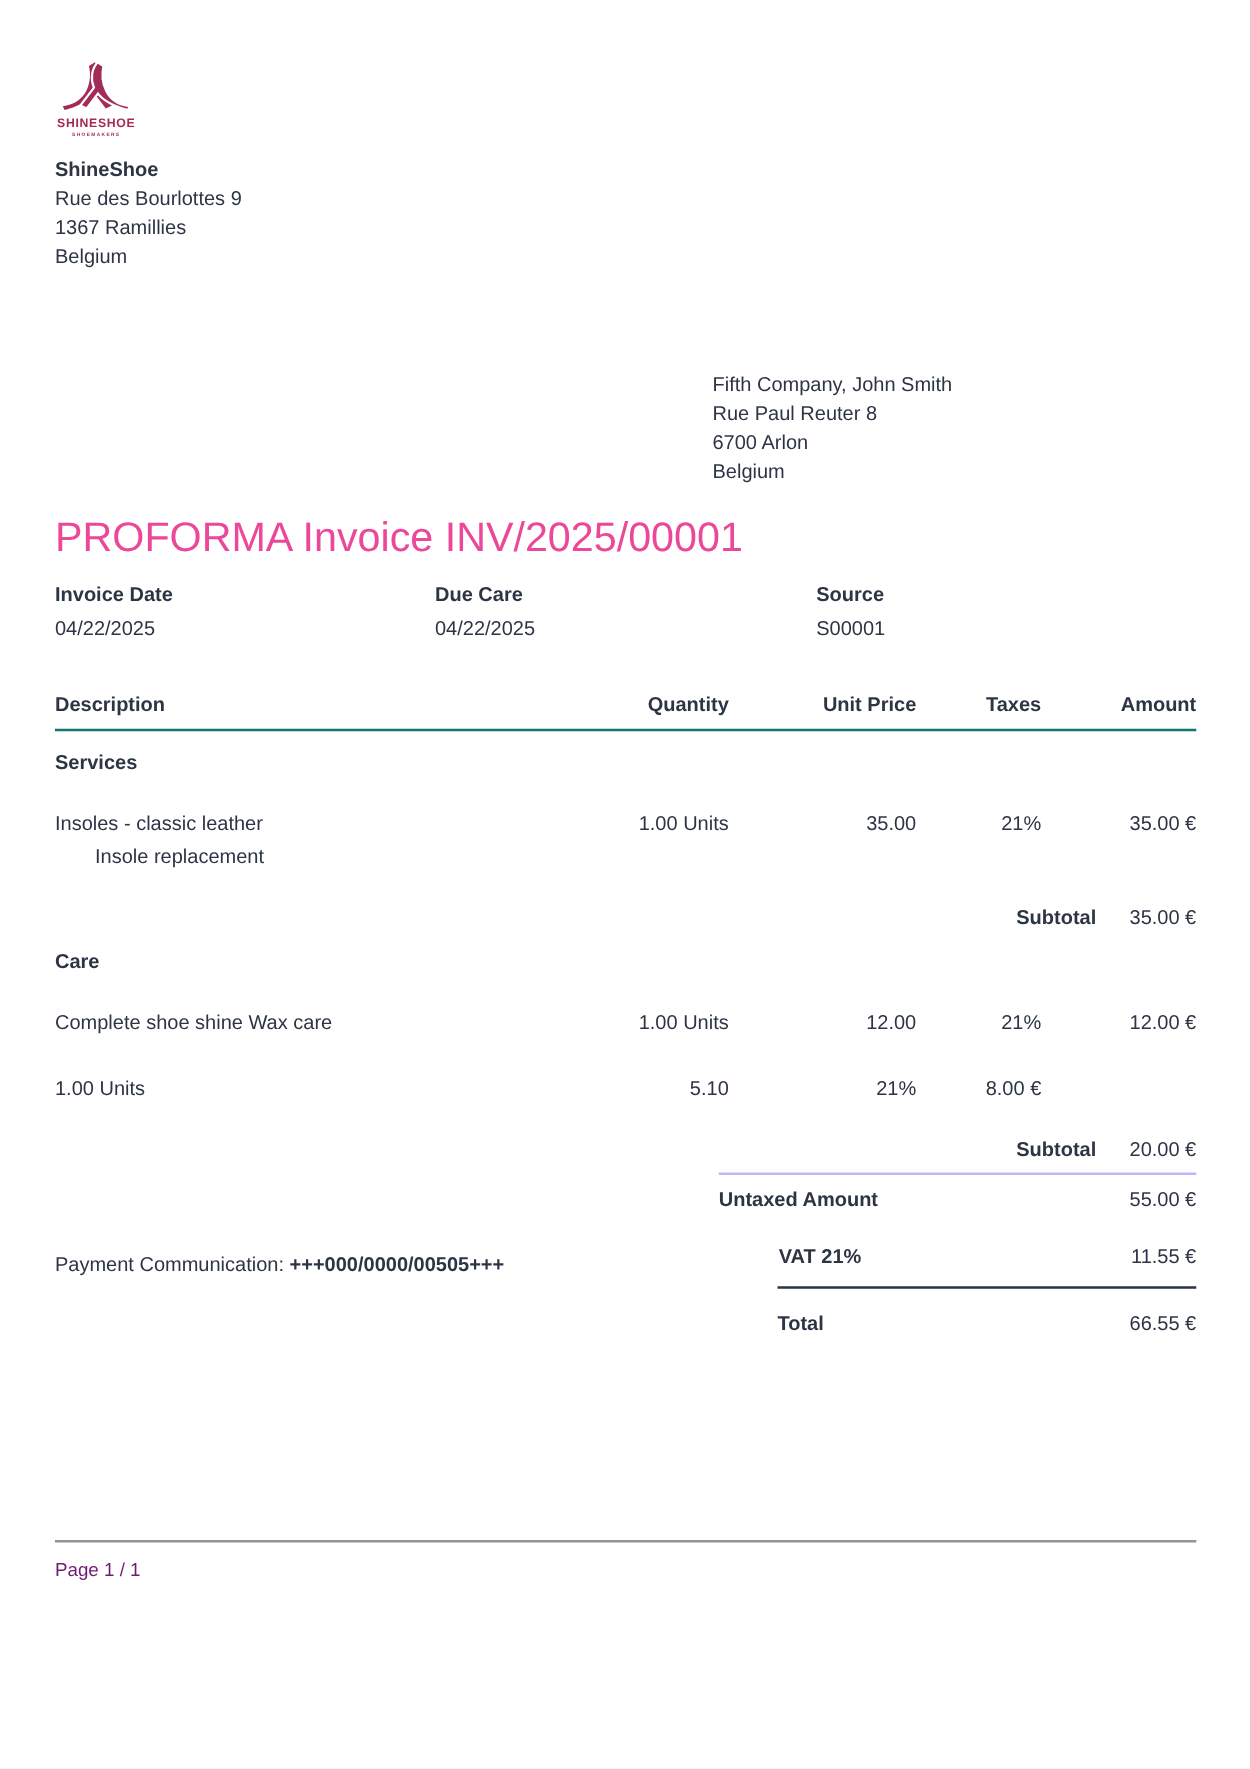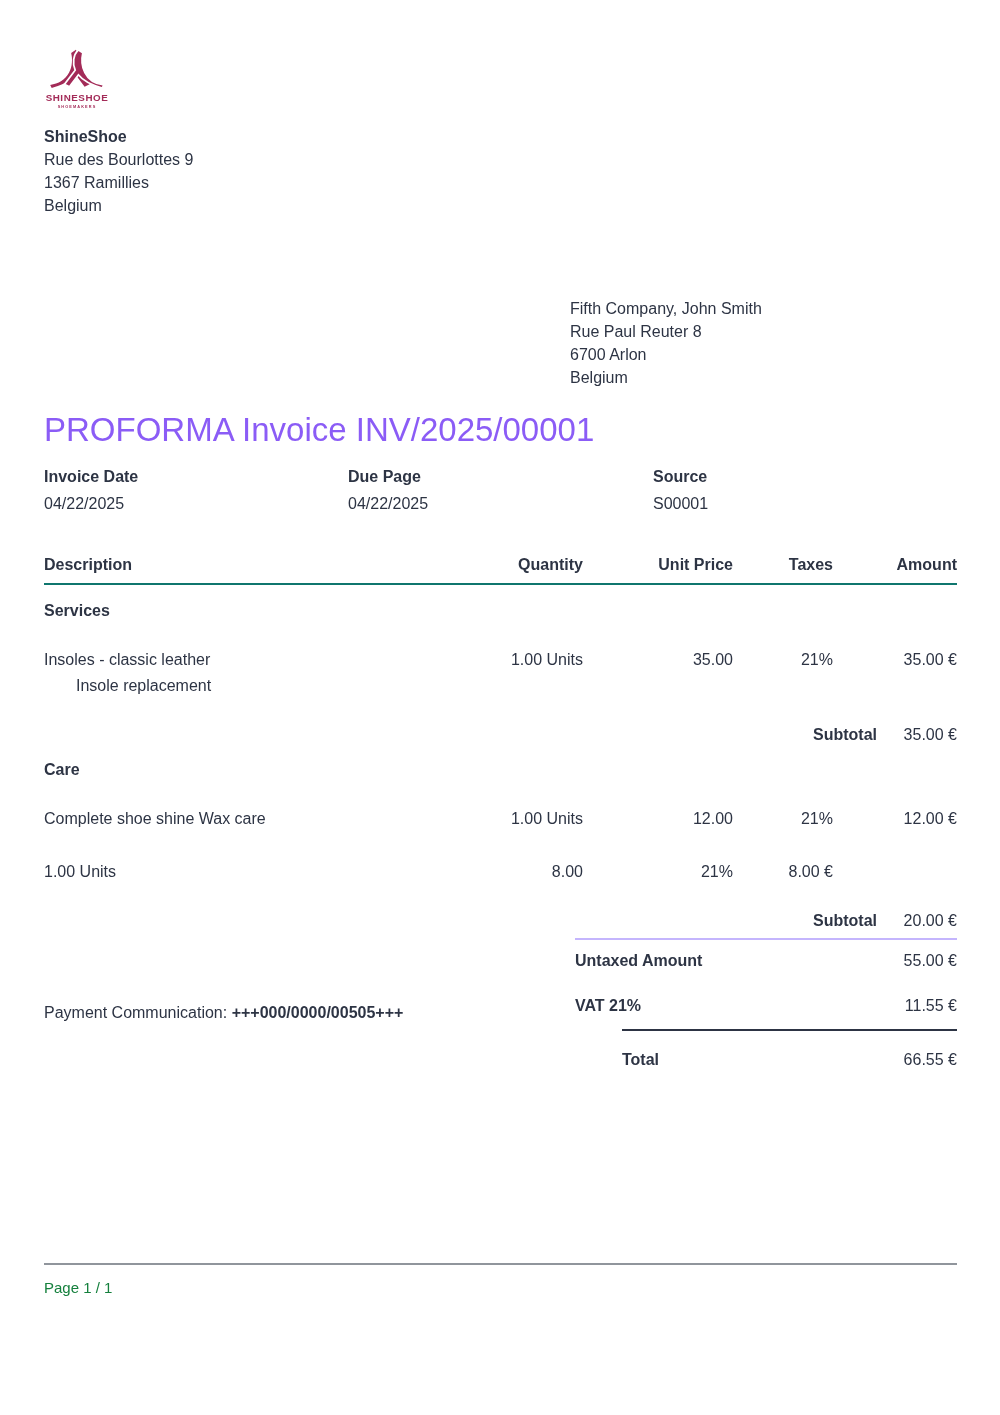--- a/index.html
+++ b/index.html
@@ -15,21 +15,21 @@
   }
   
   .logo { position:absolute; left:42px; top:42px; width:70px; height:70px; }
   .sender { position:absolute; left:44px; top:125px; line-height:23px; }
   .sender .name { font-weight:700; }
   
   .customer { position:absolute; left:570px; top:297px; line-height:23px; }
   
   .doc-title {
     position:absolute; left:44px; top:411px;
-    font-size:33px; font-weight:300; letter-spacing:0; color:#8b5cf6;
+    font-size:33px; font-weight:300; letter-spacing:0; color:#ec4899;
     margin:0; white-space:nowrap;
   }
   
   .meta {
     position:absolute; left:44px; top:468px; width:913px;
     display:grid; grid-template-columns:304px 305px auto;
   }
   .meta .label { font-weight:700; }
   .meta .value { margin-top:9px; }
   
@@ -47,31 +47,31 @@
     margin-top:27px;
     display:flex; justify-content:flex-end; align-items:baseline;
   }
   .subtotal-row .st-label { font-weight:700; }
   .subtotal-row .st-amount { min-width:80px; text-align:right; }
   
   .totals { position:absolute; left:575px; top:938px; width:382px; }
   .totals .trow { display:flex; justify-content:space-between; }
   .totals .trow .tlabel { font-weight:600; }
   .totals .t-untaxed { border-top:2px solid #c4b5fd; padding:12px 0 13px 0; }
-  .totals .t-vat { padding:14px 0 14px 0; }
+  .totals .t-vat { padding:14px 0 14px 0;margin-left:48px; }
   .totals .t-total { border-top:2px solid #2d3444; padding:20px 0;margin-left:47px; }
   .totals .t-total .tlabel { font-weight:700; }
   
   .payment { position:absolute; left:44px; top:1004px; }
   .payment .pc-value { font-weight:700; }
   
   .footer {
-    position:absolute; left:44px; top:1263px; width:913px;
+    position:absolute; left:44px; top:1232px; width:913px;
     border-top:2px solid #90959c;
-    color:#15803d;
+    color:#701a75;
     padding-top:14px;
     font-size:15px;
   }
 </style>
 </head>
 <body>
 
 <div class="page">
 
   <svg class="logo" viewBox="0 0 100 98" xmlns="http://www.w3.org/2000/svg" aria-hidden="true">
@@ -102,21 +102,21 @@
   </div>
 
   <h1 class="doc-title">PROFORMA Invoice INV/2025/00001</h1>
 
   <div class="meta">
     <div>
       <div class="label">Invoice Date</div>
       <div class="value">04/22/2025</div>
     </div>
     <div>
-      <div class="label">Due Page</div>
+      <div class="label">Due Care</div>
       <div class="value">04/22/2025</div>
     </div>
     <div>
       <div class="label">Source</div>
       <div class="value">S00001</div>
     </div>
   </div>
 
   <div class="items">
 
@@ -153,21 +153,21 @@
         <div>Complete shoe shine Wax care</div>
       </div>
       <div>1.00 Units</div>
       <div>12.00</div>
       <div>21%</div>
       <div>12.00 €</div>
     </div>
 
     <div class="grid-row product-row">
       <div>1.00 Units</div>
-      <div>8.00</div>
+      <div>5.10</div>
       <div>21%</div>
       <div>8.00 €</div>
     </div>
 
     <div class="subtotal-row">
       <div class="st-label">Subtotal</div>
       <div class="st-amount">20.00 €</div>
     </div>
 
   </div>

